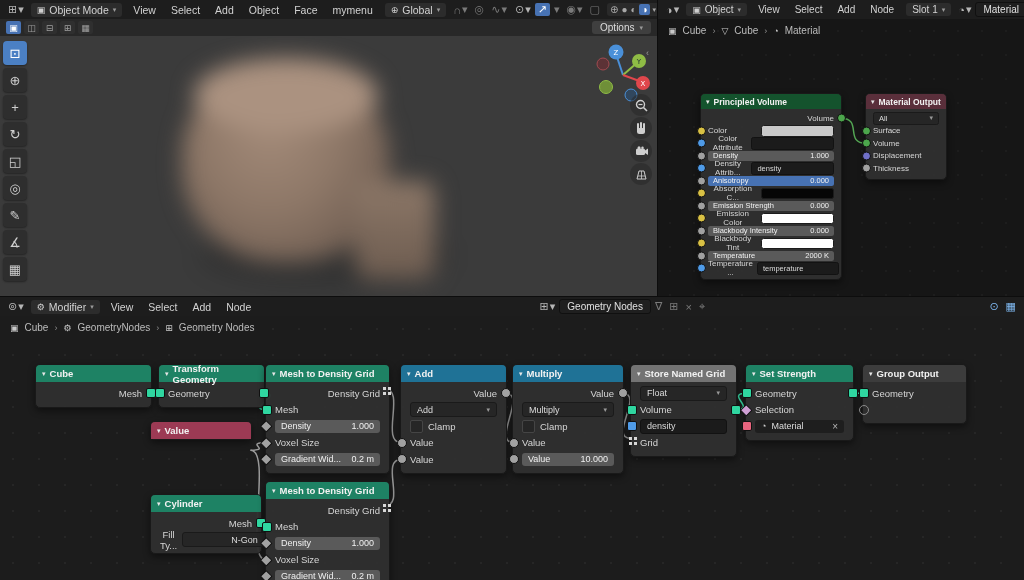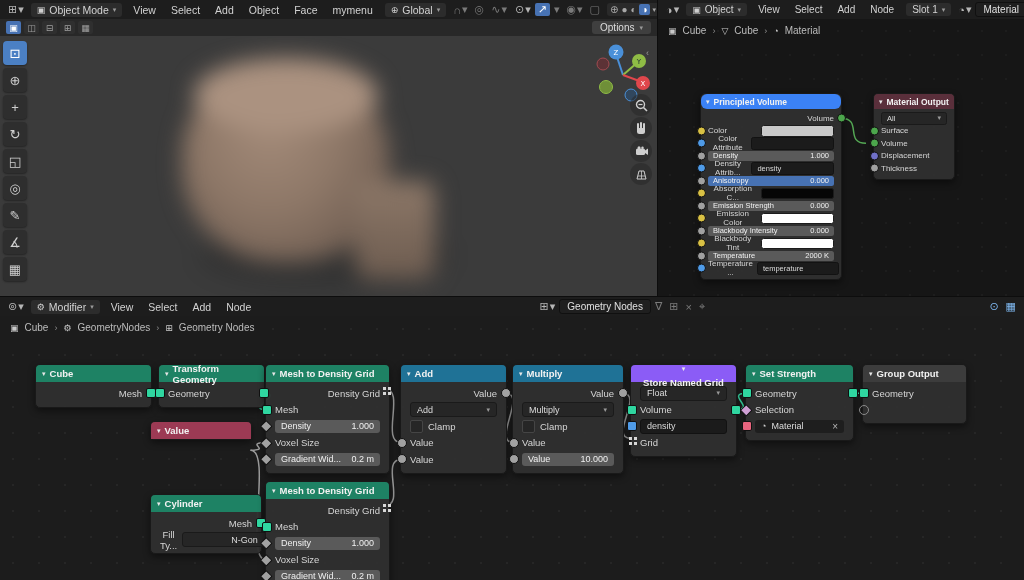--- a/index.html
+++ b/index.html
@@ -273,21 +273,21 @@
         <span class="ic">▽</span>
         <span>Cube</span>
         <span class="sep">›</span>
         <span class="ic">◔</span>
         <span>Material</span>
       </div>
   <svg width="366" height="277">
         <path d="M183,99.25 C205,99.25 186,124.25 208,124.25" fill="none" stroke="#54a754" stroke-width="1.5"></path>
       </svg>
       <div class="node small" style="left: 42px; top: 74px; width: 140px;">
-        <div class="nhead" style="background: #3b82f6; border-radius: 6px;">
+        <div class="nhead" style="background: #14532d;">
           <span class="narrow">▾</span>
           <span>Principled Volume</span>
         </div>
         <div class="nbody">
           <div class="nrow">
             <div class="sock circle R" style="background: rgb(76, 166, 76);"></div>
             <span class="lbl r">Volume</span>
           </div>
           <div class="nrow">
             <div class="sock circle L" style="background: rgb(217, 193, 68);"></div>
@@ -360,21 +360,21 @@
           </div>
           <div class="nrow">
             <div class="sock circle L" style="background: rgb(79, 155, 232);"></div>
             <span class="lbl">Temperature ...</span>
             <div class="widget fieldw half" style="margin-left: auto;">
               <span>temperature</span>
             </div>
           </div>
         </div>
       </div>
-      <div class="node small" style="left: 215px; top: 74px; width: 80px;">
+      <div class="node small" style="left: 207px; top: 74px; width: 80px;">
         <div class="nhead" style="background: rgb(90, 47, 59);">
           <span class="narrow">▾</span>
           <span>Material Output</span>
         </div>
         <div class="nbody">
           <div class="nrow">
             <div class="widget selectw">
               <span>All</span>
               <span class="car">▾</span>
             </div>
@@ -587,21 +587,21 @@
           <div class="nrow">
             <div class="sock circle L" style="background: rgb(161, 161, 161);"></div>
             <div class="widget slider">
               <span>Value</span>
               <span class="val">10.000</span>
             </div>
           </div>
         </div>
       </div>
       <div class="node" style="left: 630px; top: 48px; width: 105px;">
-        <div class="nhead" style="background: #8b5cf6; flex-direction: column;">
+        <div class="nhead" style="background: #737373;">
           <span class="narrow">▾</span>
           <span>Store Named Grid</span>
         </div>
         <div class="nbody">
           <div class="nrow">
             <div class="widget selectw">
               <span>Float</span>
               <span class="car">▾</span>
             </div>
           </div>

